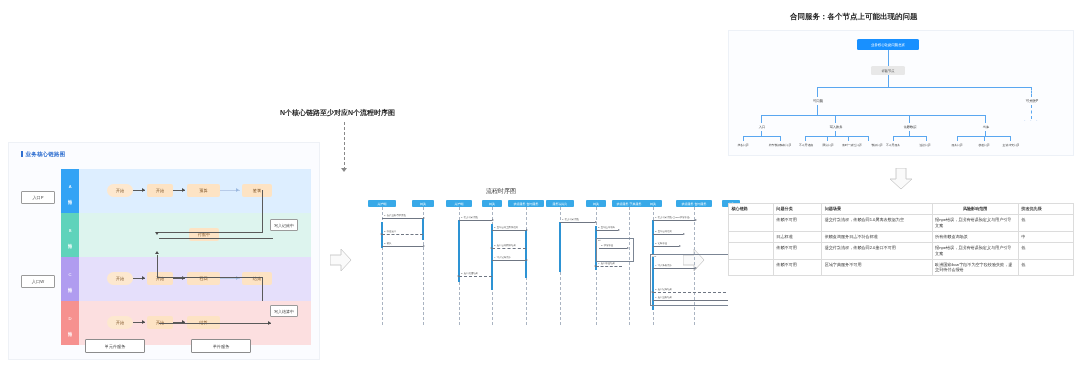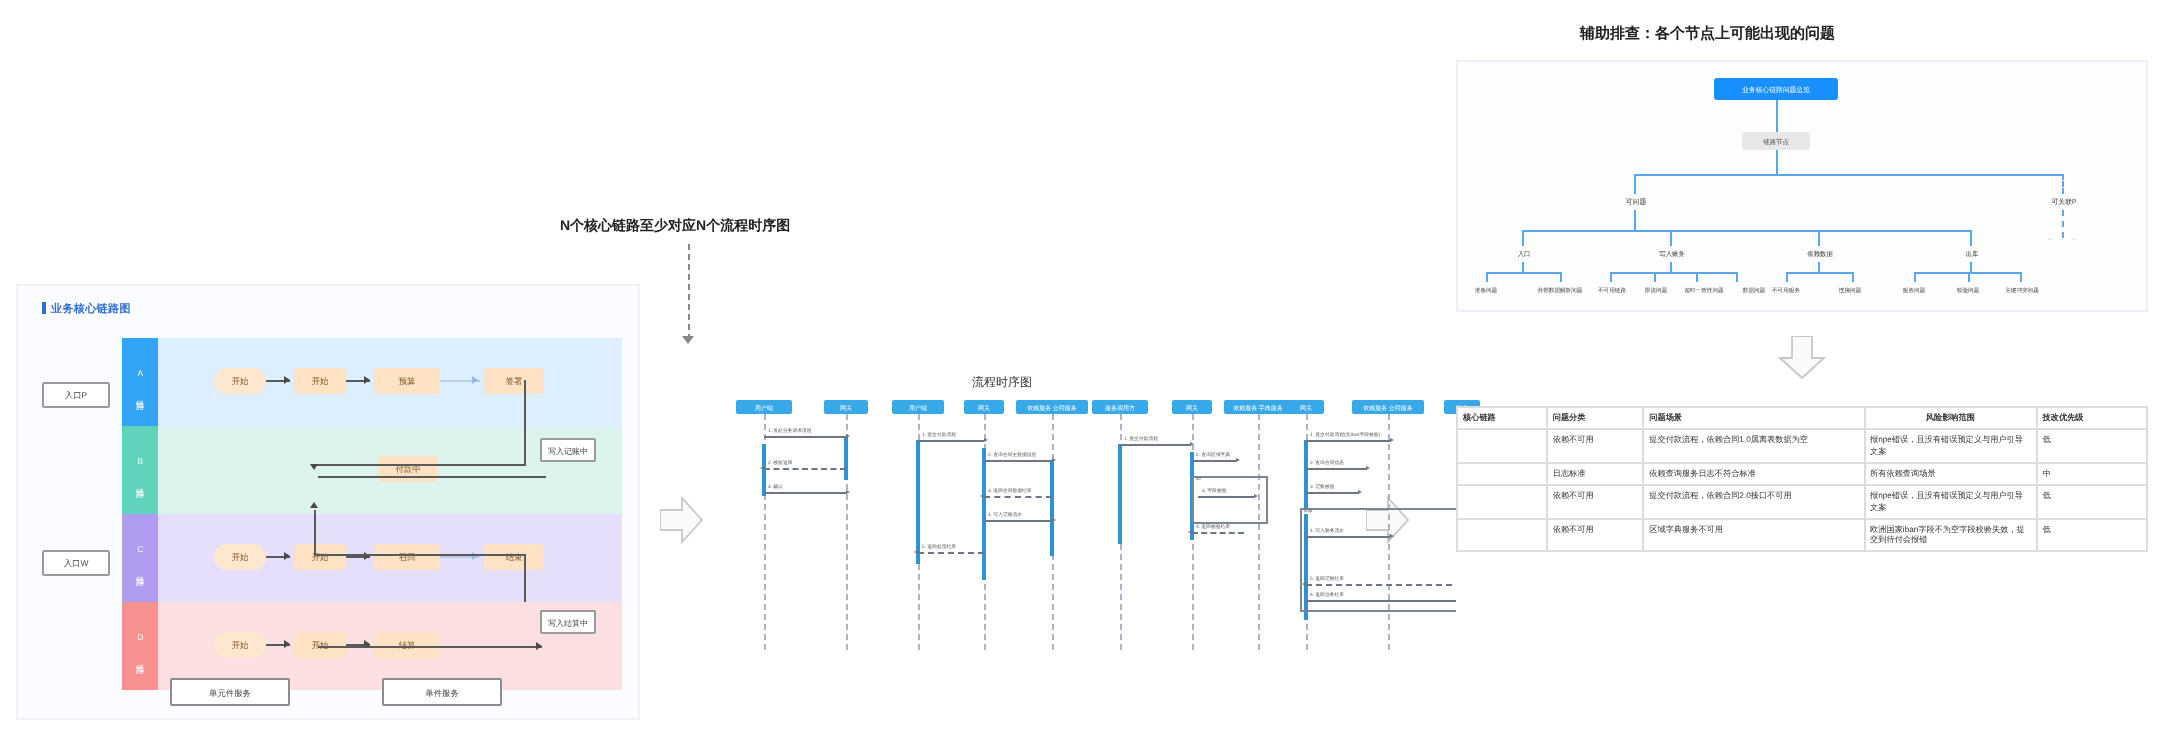--- a/index.html
+++ b/index.html
@@ -409,21 +409,21 @@
         <span class="mh left"></span>
         <span class="lbl">5. 返回记账结果</span>
       </div>
     <div class="seq-msg" style="left:9px; top:100px; width:78px;">
         <span class="mh"></span>
         <span class="lbl">6. 返回业务结果</span>
       </div>
   </div>
 </div>
 
-<div id="tree-title">辅助排查：各个节点上可能出现的问题</div>
+<div id="tree-title">合同服务：各个节点上可能出现的问题</div>
 <div id="tree-panel">
 
   <div class="tnode root" style="left:128px; top:8px; width:62px;">业务核心链路问题总览</div>
   <div class="tline" style="left:158.6px; top:19px; width:0.8px; height:16px;"></div>
 
   <div class="tnode l1" style="left:142px; top:35px; width:34px;">链路节点</div>
   <div class="tline" style="left:158.6px; top:44px; width:0.8px; height:12px;"></div>
 
   <div class="tline" style="left:88px; top:56px; width:215px; height:0.8px;"></div>
   <div class="tline" style="left:88px; top:56px; width:0.8px; height:10px;"></div>

